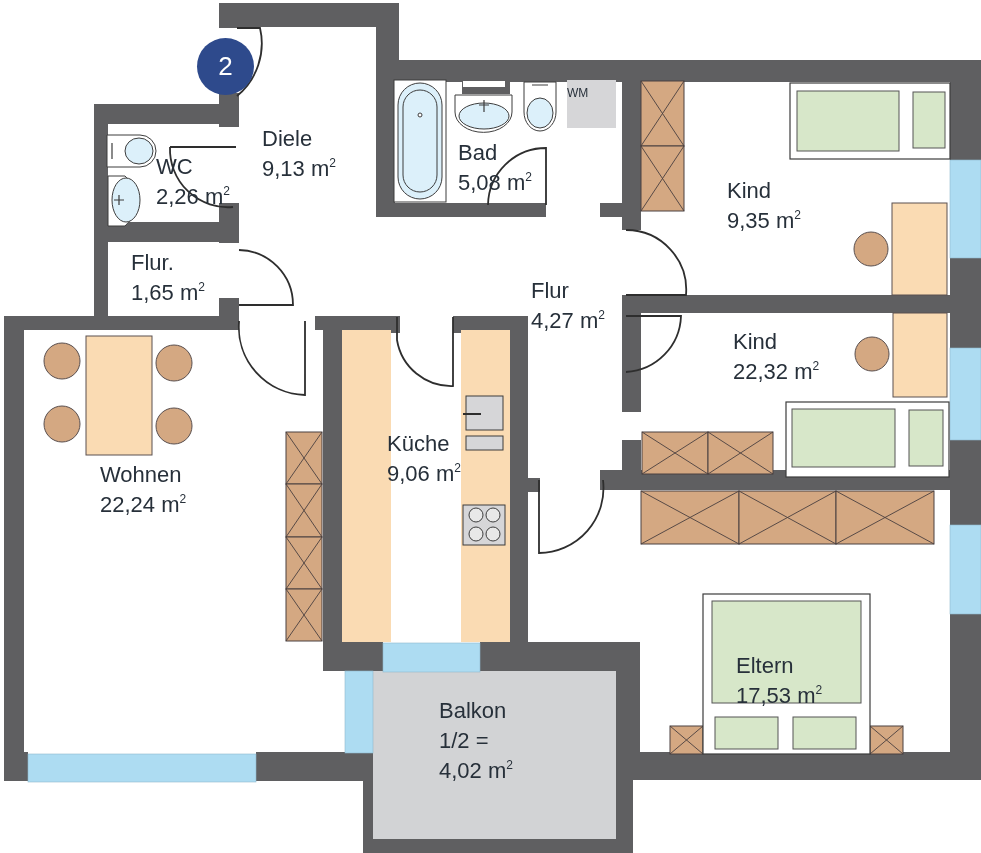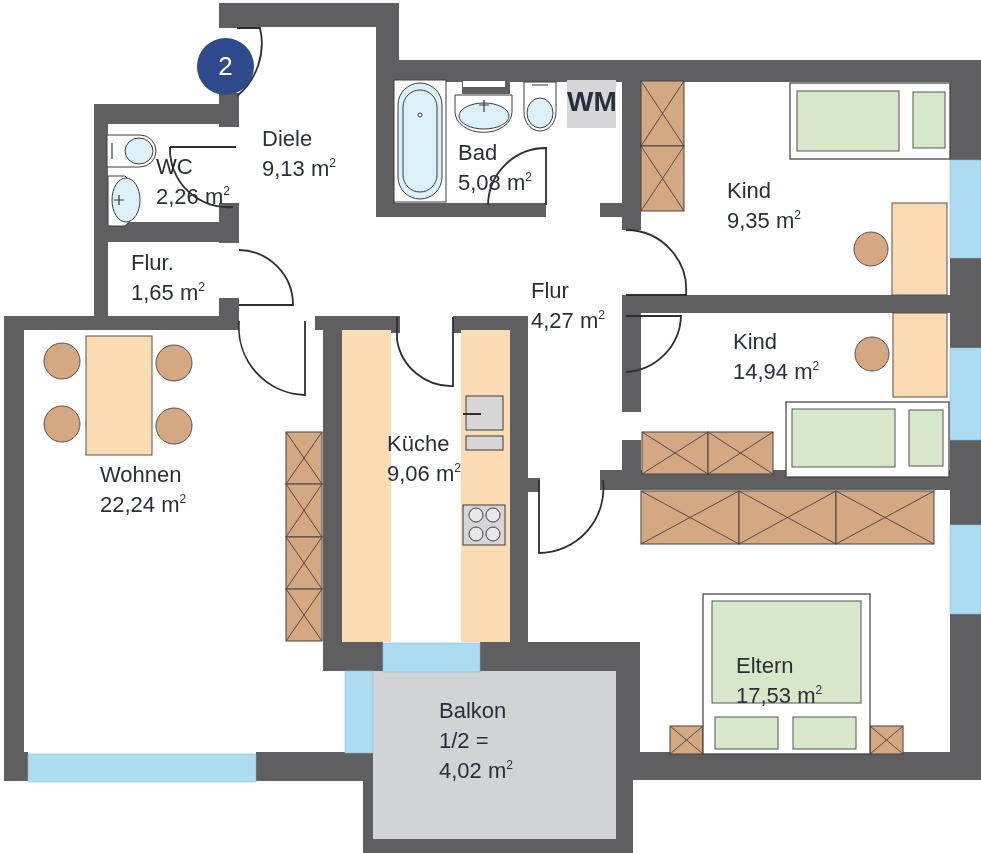--- a/index.html
+++ b/index.html
@@ -16,21 +16,21 @@
   .chair { fill: #d4a882; stroke: #5a5050; stroke-width: 1; }
   .bedframe { fill: #ffffff; stroke: #3d3d3d; stroke-width: 1.2; }
   .mattress { fill: #d7e7c9; stroke: #555; stroke-width: 1; }
   .sanitary { fill: #ffffff; stroke: #3d3d3d; stroke-width: 1; }
   .water { fill: #dcf0fa; stroke: #3d3d3d; stroke-width: 1; }
   .appliance { fill: #d6d6d8; stroke: #3d3d3d; stroke-width: 1; }
   .door { fill: none; stroke: #2e2e2e; stroke-width: 1.8; }
   .room-label { position: absolute; color: #27303a; font-size: 22px; line-height: 30px; white-space: nowrap; font-family: "Liberation Sans", sans-serif; }
   .room-label sup { font-size: 12px; vertical-align: 9px; line-height: 0; }
   .badge { position: absolute; left: 197px; top: 38px; width: 57px; height: 57px; border-radius: 50%; background: #2e4a8c; color: #ffffff; font-size: 26px; text-align: center; line-height: 57px; font-family: "Liberation Sans", sans-serif; }
-  .wm-label { position: absolute; left: 567px; top: 86px; font-size: 28px; color: #27303a; font-family: "Liberation Sans", sans-serif; font-weight: bold; }
+  .wm-label { position: absolute; left: 567px; top: 86px; font-size: 12px; color: #27303a; font-family: "Liberation Sans", sans-serif; }
 </style>
 </head>
 <body>
 
 <svg id="plan" viewBox="0 0 981 853" xmlns="http://www.w3.org/2000/svg">
 
   <g>
 
     <rect class="wall" x="219" y="3" width="180" height="24"></rect>
     <rect class="wall" x="219" y="3" width="18" height="25"></rect>
@@ -243,21 +243,21 @@
 <div class="room-label" style="left:727px; top:176px;">
   <div>Kind</div>
   <div><span>9,35</span> <span>m</span><sup>2</sup></div>
 </div>
 <div class="room-label" style="left:531px; top:276px;">
   <div>Flur</div>
   <div><span>4,27</span> <span>m</span><sup>2</sup></div>
 </div>
 <div class="room-label" style="left:733px; top:327px;">
   <div>Kind</div>
-  <div><span>14,94</span> <span>m</span><sup>2</sup></div>
+  <div><span>22,32</span> <span>m</span><sup>2</sup></div>
 </div>
 <div class="room-label" style="left:387px; top:429px;">
   <div>Küche</div>
   <div><span>9,06</span> <span>m</span><sup>2</sup></div>
 </div>
 <div class="room-label" style="left:100px; top:460px;">
   <div>Wohnen</div>
   <div><span>22,24</span> <span>m</span><sup>2</sup></div>
 </div>
 <div class="room-label" style="left:736px; top:608px;margin-top:43px;">

